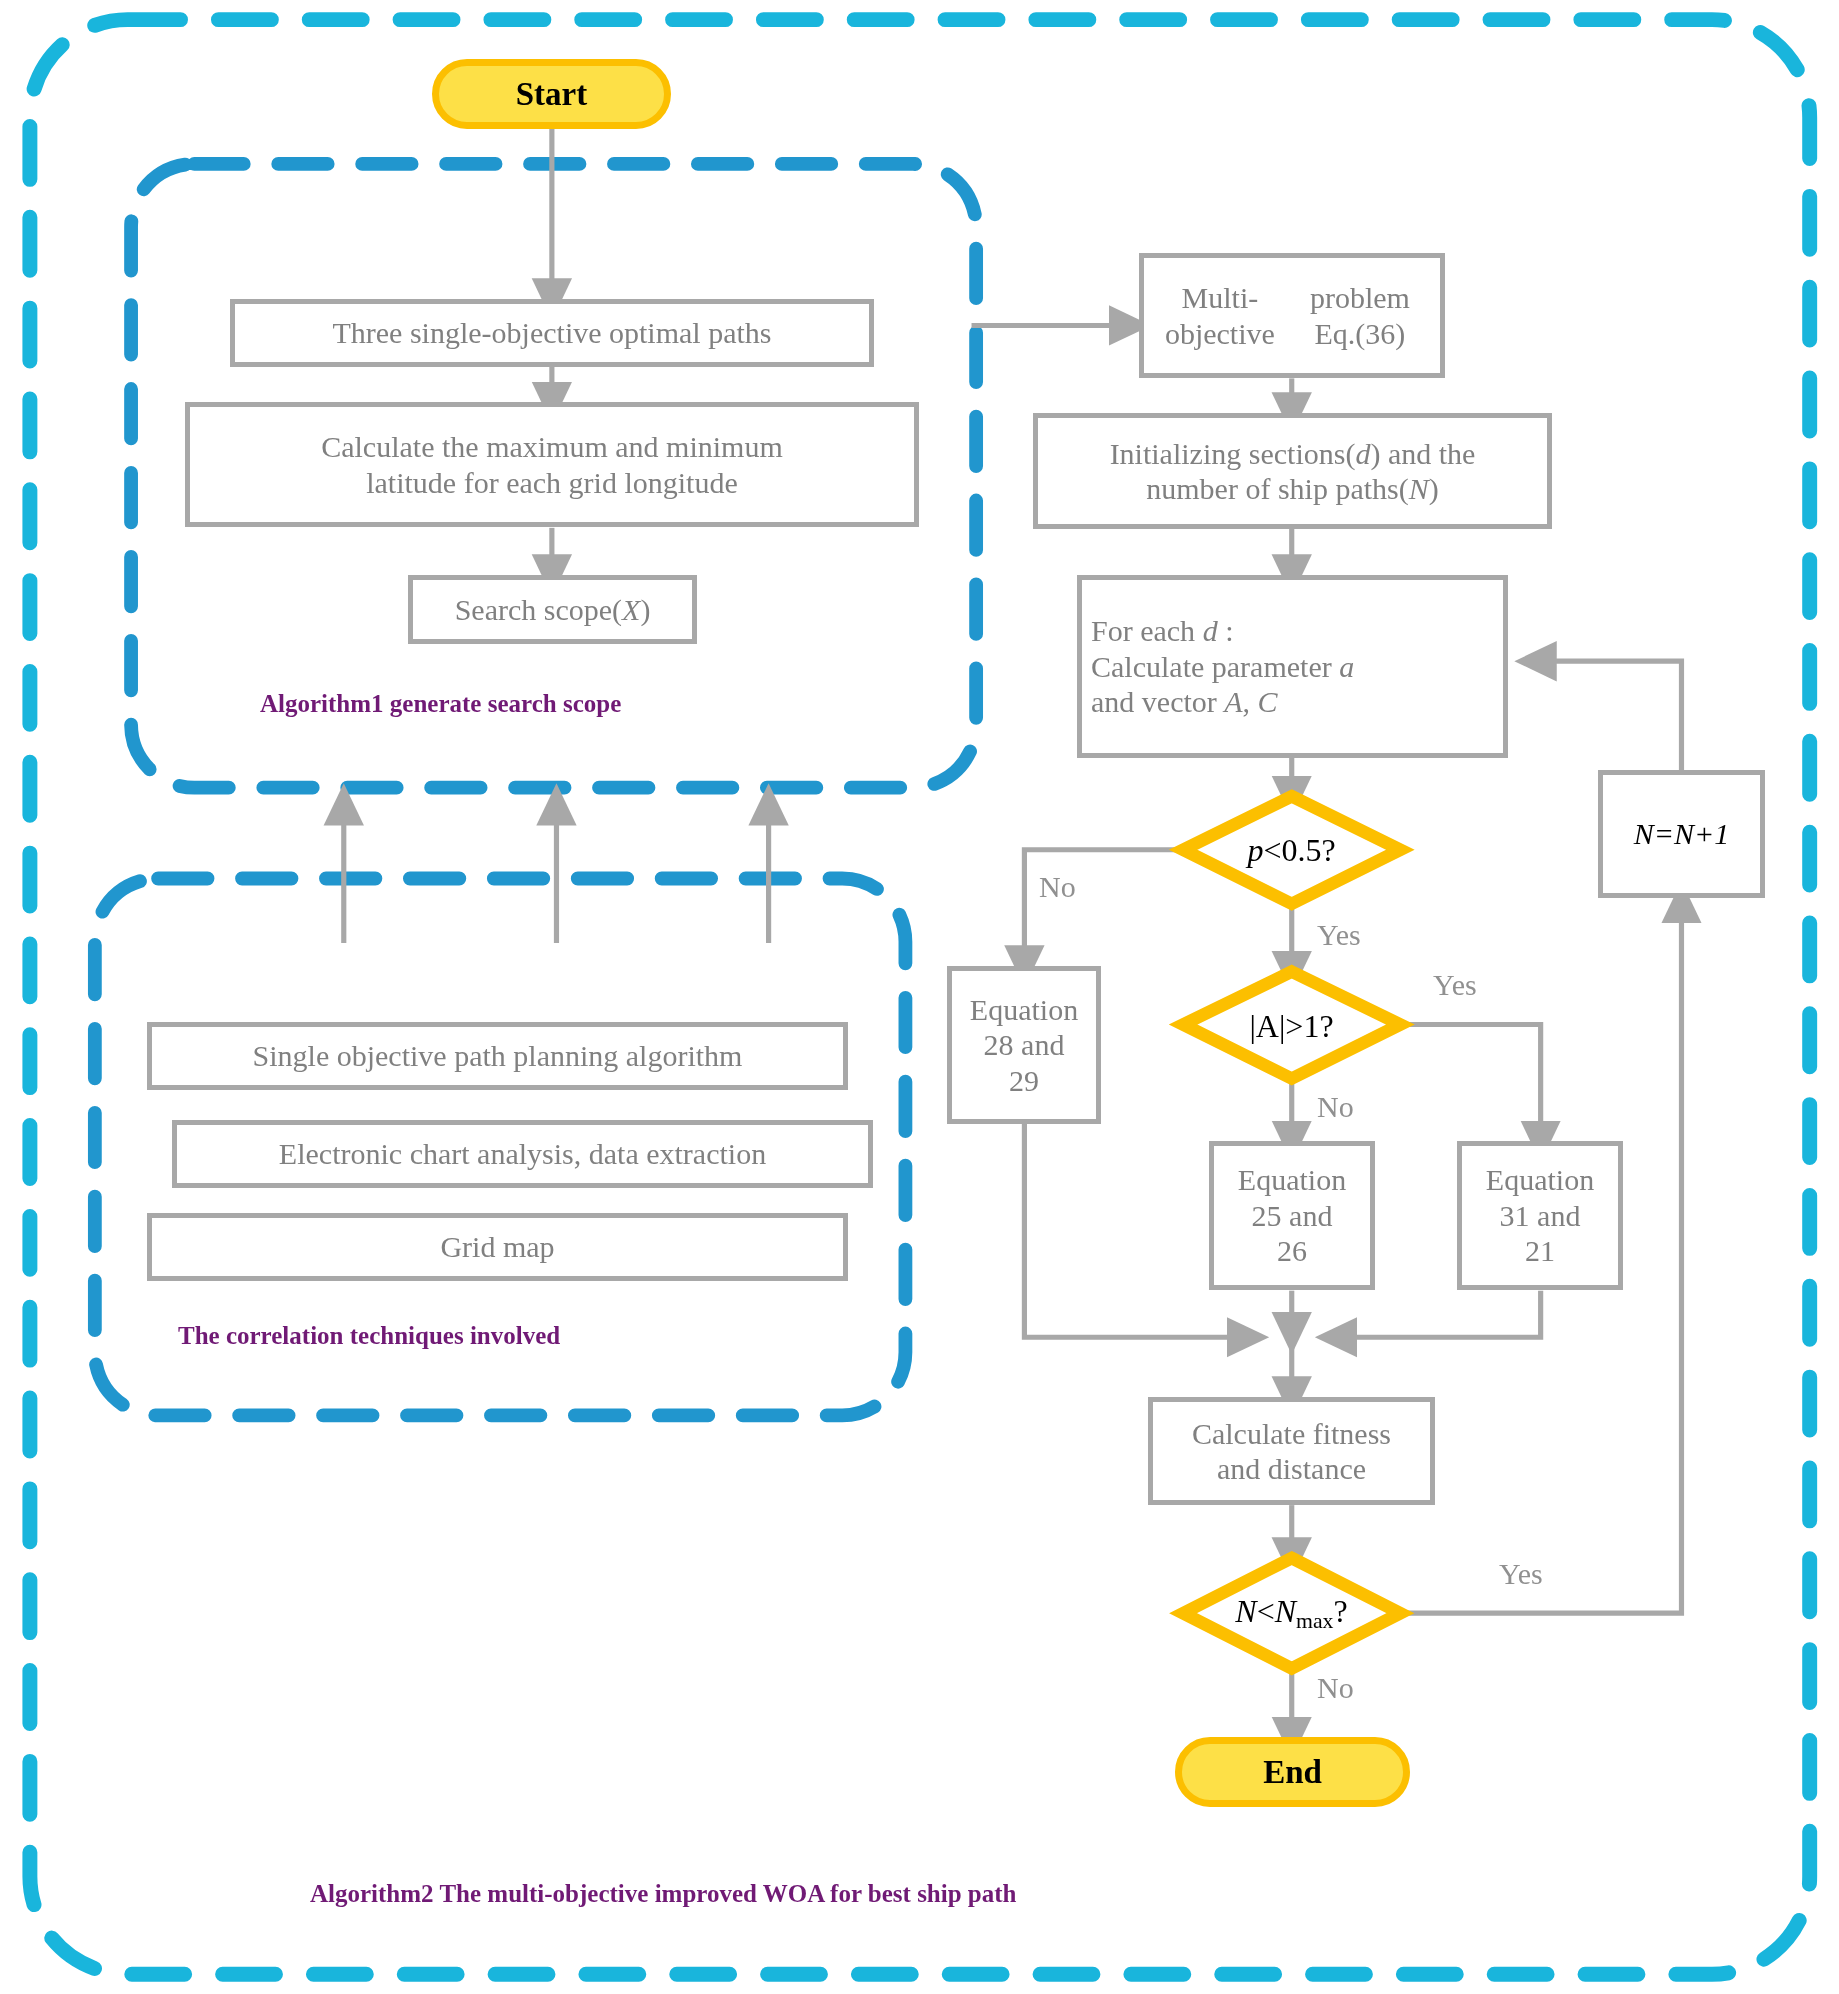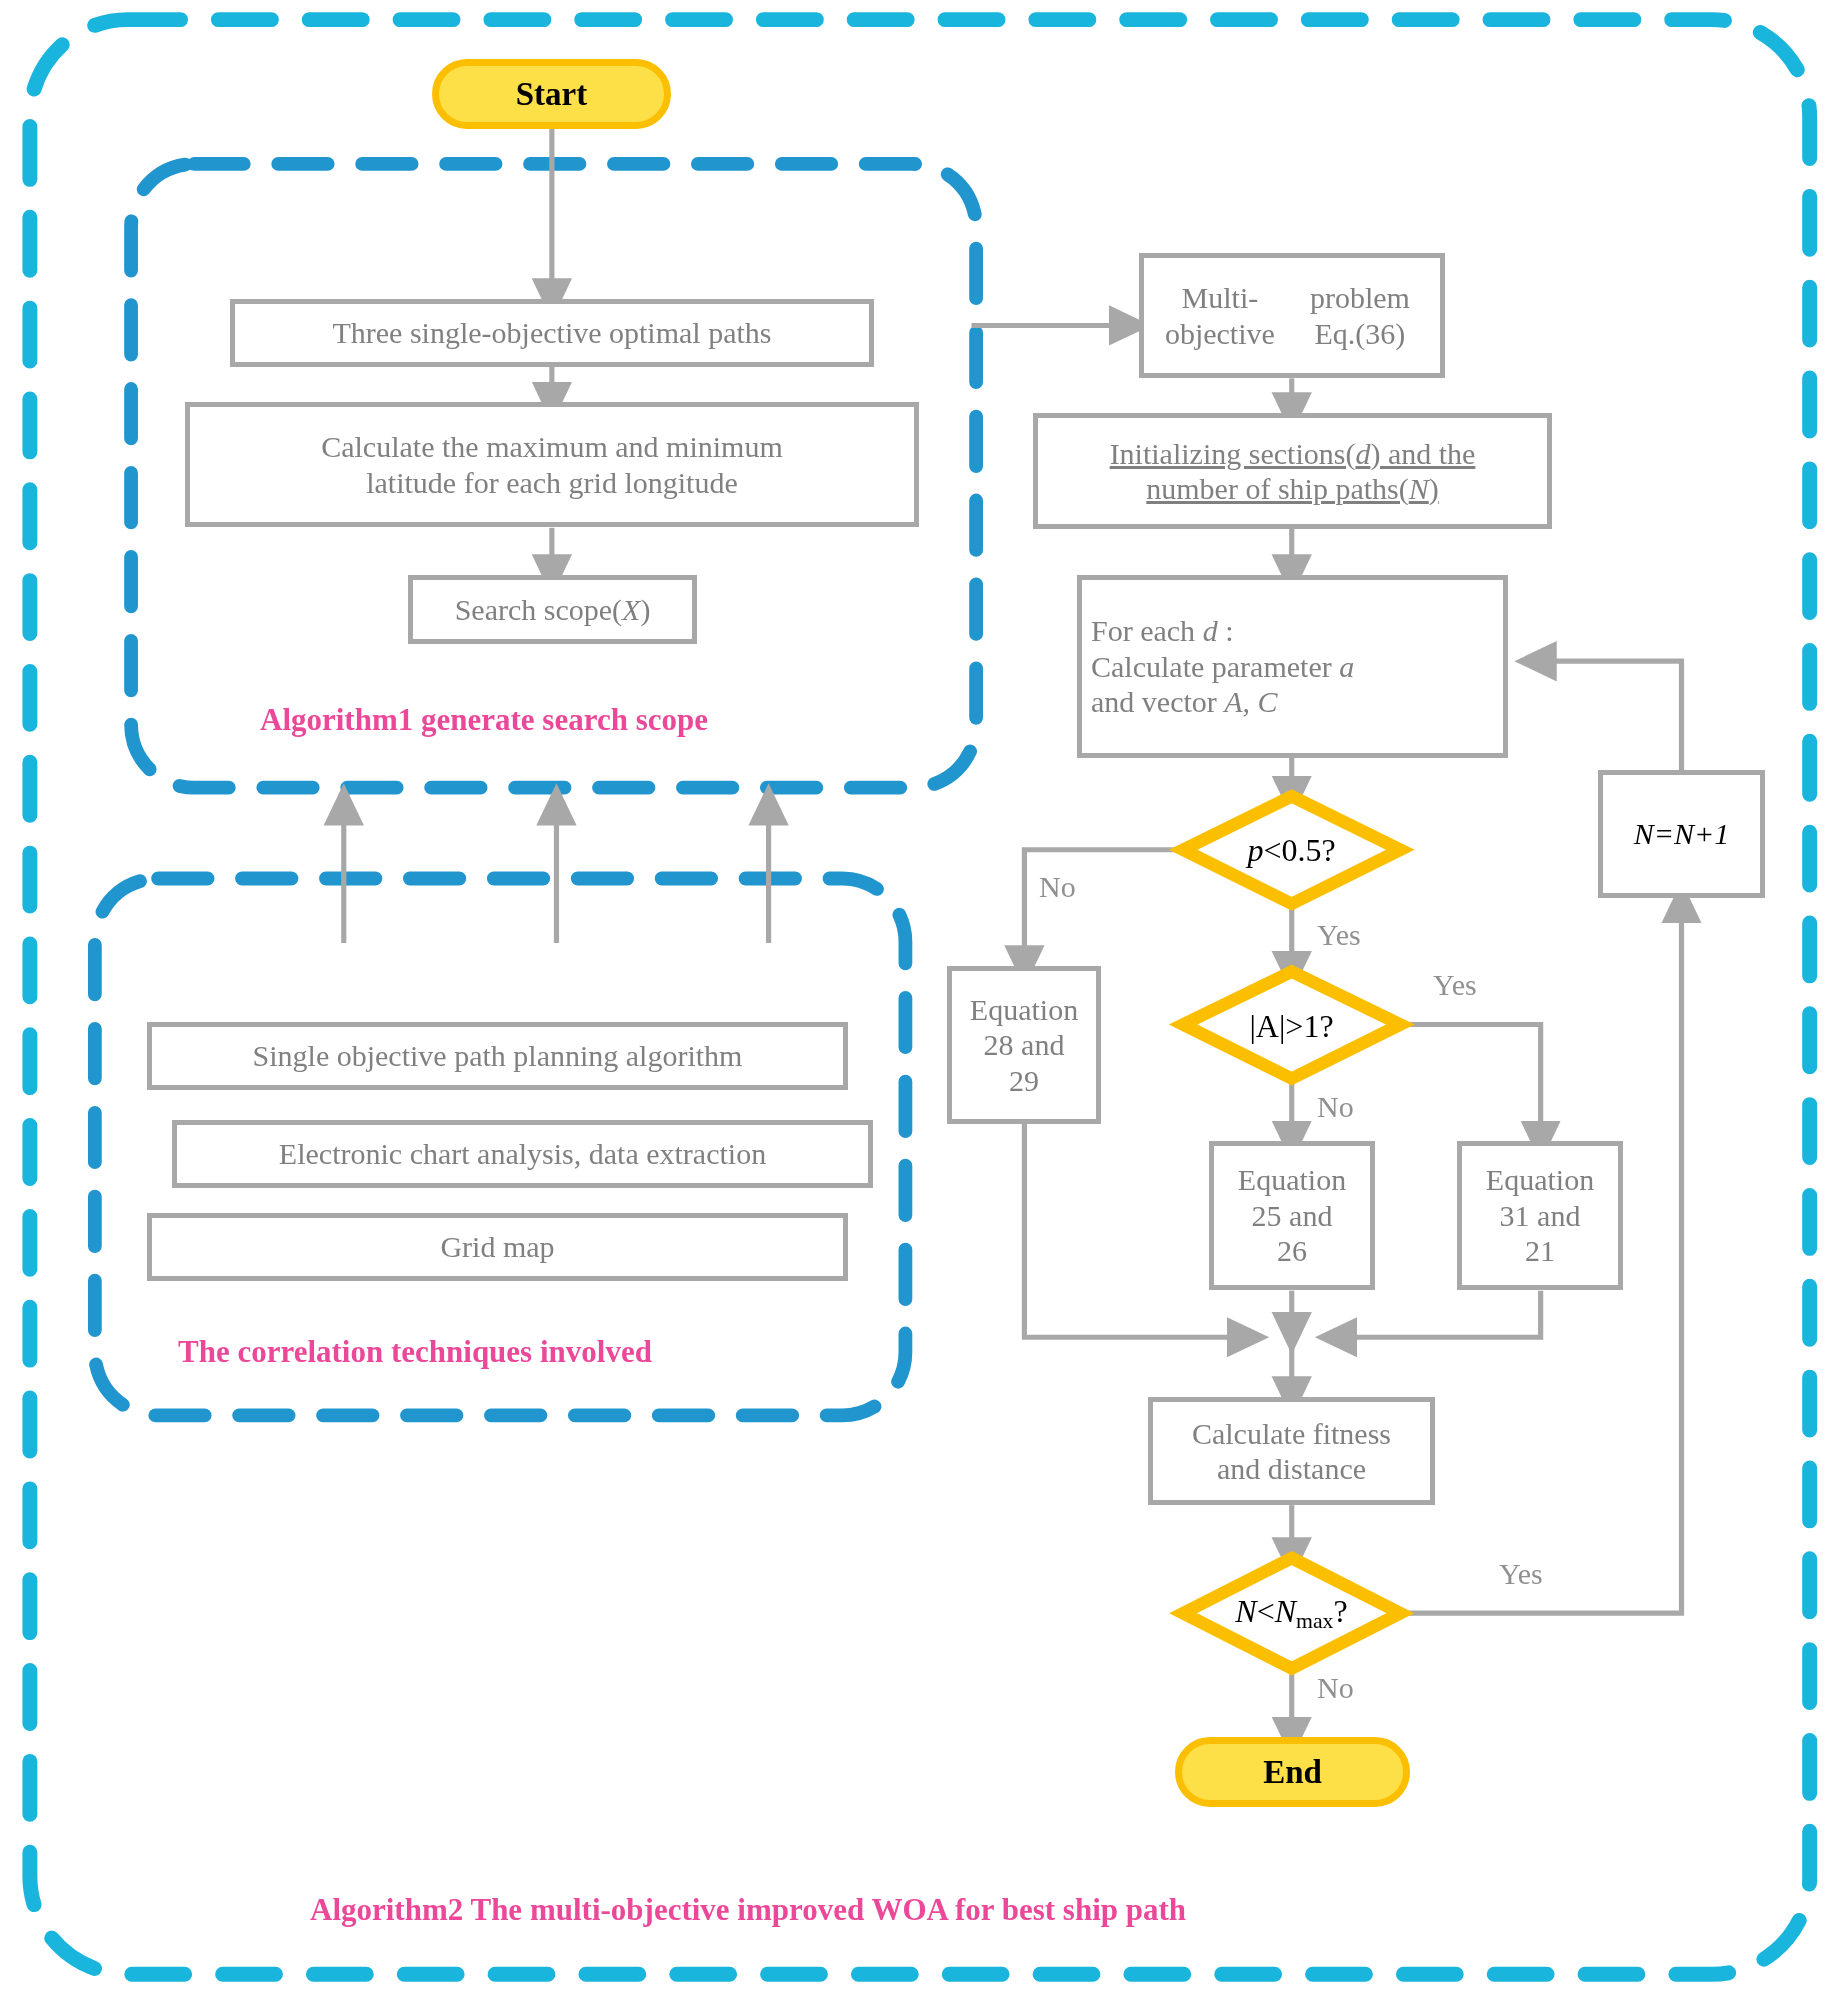--- a/index.html
+++ b/index.html
@@ -4,21 +4,21 @@
 <style>
   html,body{margin:0;padding:0;background:#ffffff;}
   body{font-family:"Liberation Serif", serif;}
   #stage{position:relative;width:1839px;height:1995px;background:#fff;overflow:hidden;}
   svg.layer{position:absolute;left:0;top:0;width:1839px;height:1995px;}
   .node{position:absolute;box-sizing:border-box;display:flex;align-items:center;justify-content:center;text-align:center;}
   .proc{border:5.2px solid #a8a8a8;background:#fff;color:#808080;font-size:30px;line-height:1.18;padding:0 8px;}
   .proc.left{justify-content:flex-start;text-align:left;padding-left:9px;}
   .term{border:7.5px solid #FCBF00;background:#fde047;border-radius:40px;color:#000;font-size:33px;font-weight:bold;}
   .edge-label{position:absolute;color:#909090;font-size:30px;line-height:1;white-space:nowrap;}
-  .group-label{position:absolute;color:#ec4899;font-size:31px;font-weight:bold;white-space:nowrap;margin-top:12px;}
+  .group-label{position:absolute;color:#701a75;font-size:25px;font-weight:bold;white-space:nowrap;}
   .diamond-text{position:absolute;display:flex;align-items:center;justify-content:center;color:#000;font-size:32px;white-space:nowrap;pointer-events:none;}
   i.it{font-style:italic;}
   sub.sb{font-size:0.68em;vertical-align:-0.28em;font-style:normal;text-align:right;}
 </style>
 </head>
 <body>
 
 <div id="stage">
 
   <svg class="layer" viewBox="0 0 3199 3470">
@@ -120,21 +120,21 @@
     <span>Grid map</span>
   </div>
 
   <div class="group-label" style="left:178px; top:1322px;">The correlation techniques involved</div>
 
   <div class="node proc" style="left:1139px; top:253px; width:306px; height:125px; flex-direction:row;">
     <span>Multi-objective</span>
     <span>problem Eq.(36)</span>
   </div>
 
-  <div class="node proc" style="left:1033px; top:413px; width:519px; height:116px; flex-direction:column;text-decoration:underline;">
+  <div class="node proc" style="left:1033px; top:413px; width:519px; height:116px; flex-direction:column;">
     <span><span>Initializing sections(</span><i class="it">d</i><span>) and the</span></span>
     <span><span>number of ship paths(</span><i class="it">N</i><span>)</span></span>
   </div>
 
   <div class="node proc left" style="left:1077px; top:575px; width:431px; height:183px; flex-direction:column; align-items:flex-start; justify-content:center;">
     <span><span>For each </span><i class="it">d</i><span> :</span></span>
     <span><span>Calculate parameter  </span><i class="it">a</i></span>
     <span><span>and vector </span><i class="it">A</i><span>, </span><i class="it">C</i></span>
   </div>
 

